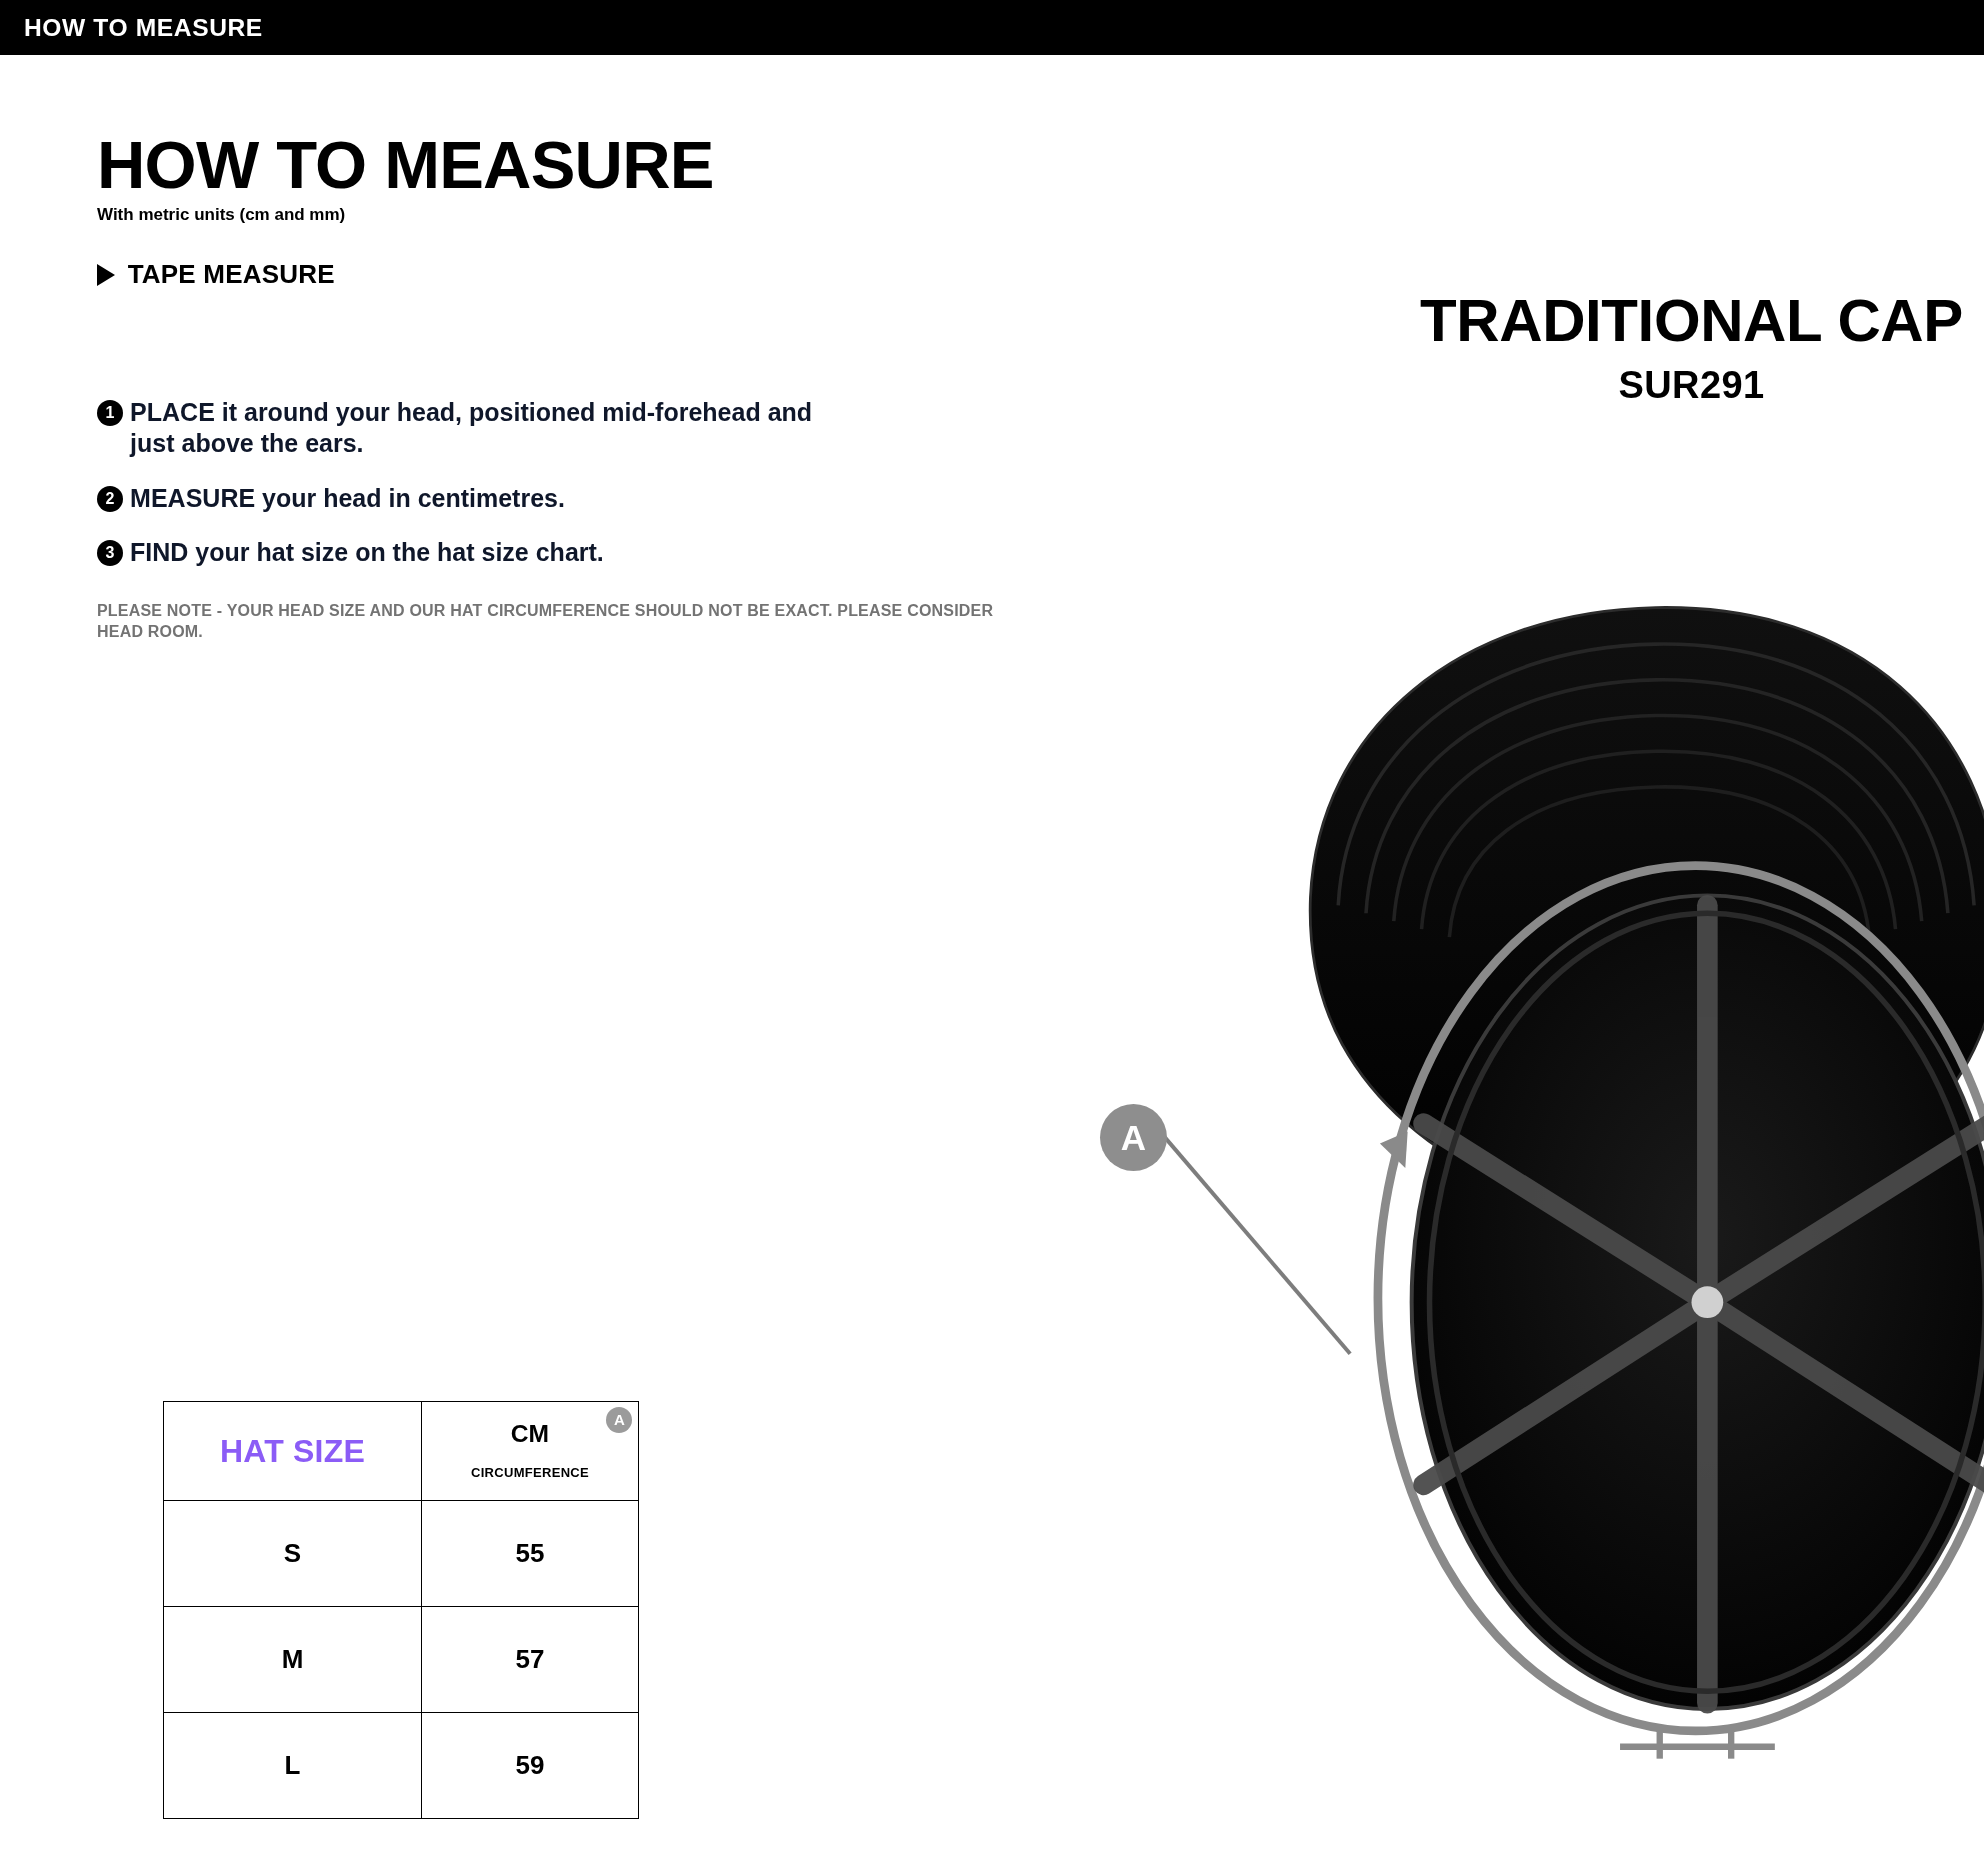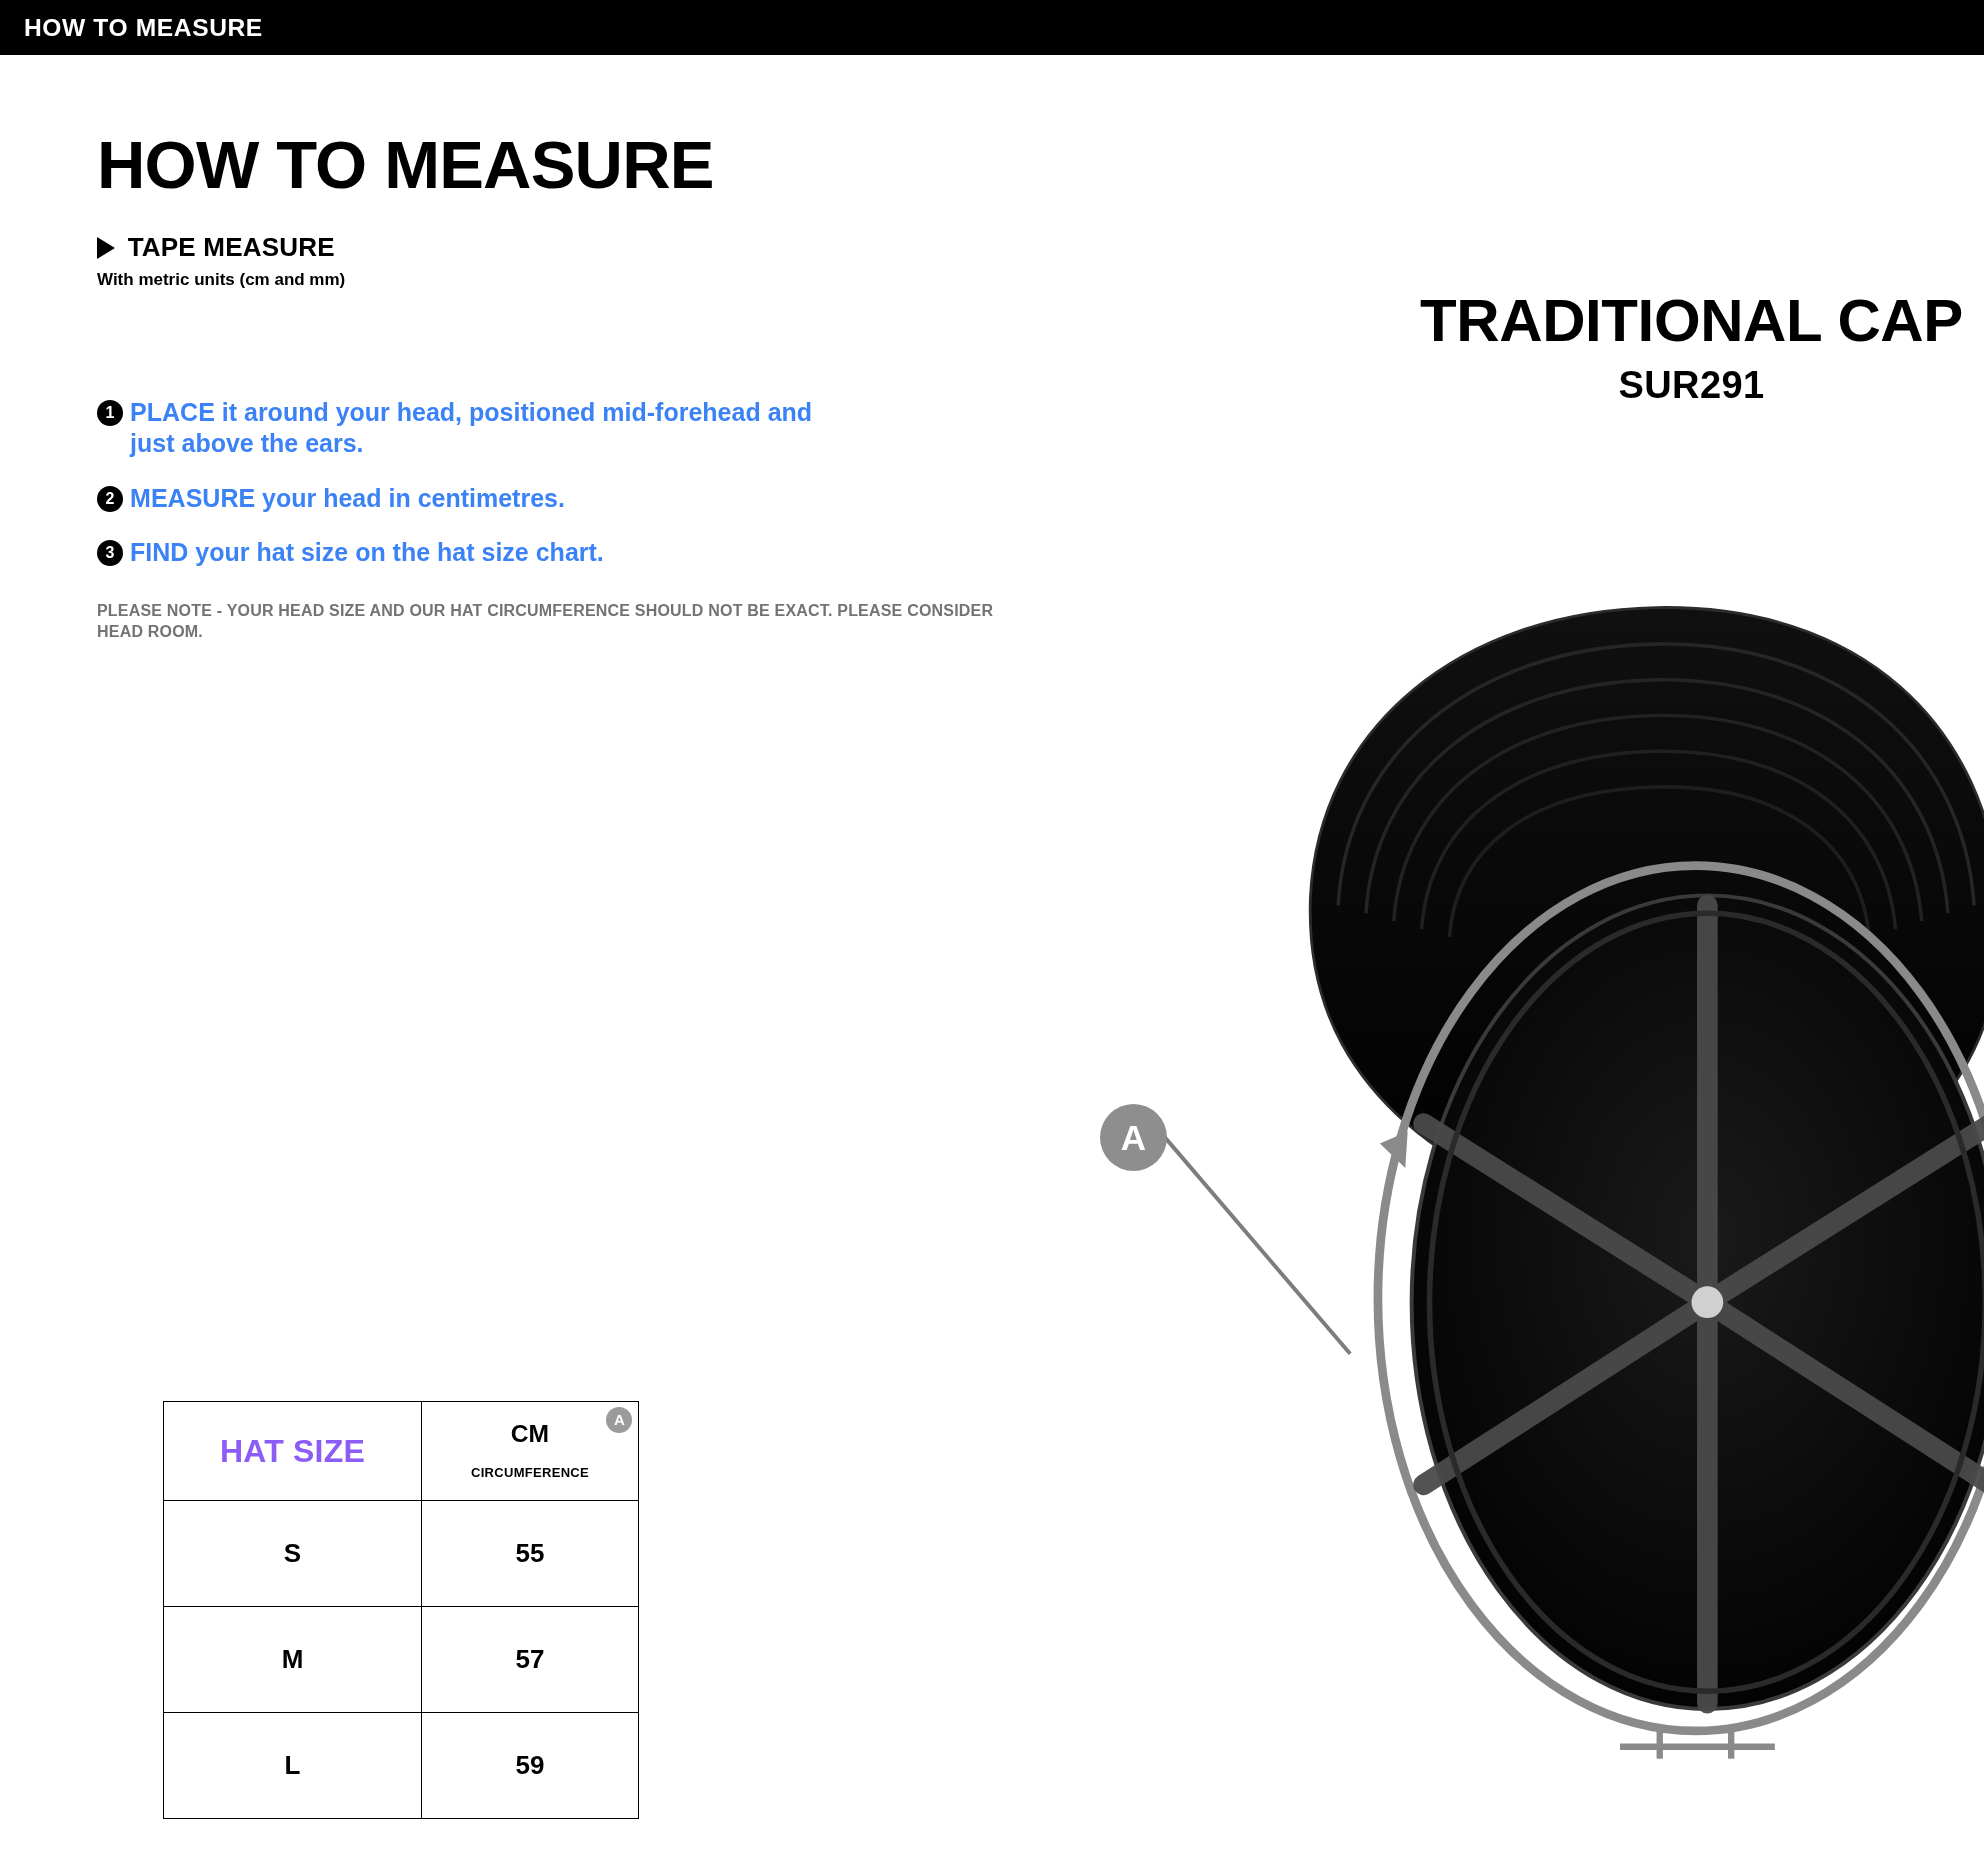--- a/index.html
+++ b/index.html
@@ -93,21 +93,21 @@
     display: flex;
     align-items: center;
     justify-content: center;
     margin-right: 7.1px;
     margin-top: 3.2px;
   }
   .step-text {
     font-size: 25px;
     font-weight: bold;
     line-height: 1.25;
-    color: #3b82f6;
+    color: #0f172a;
     max-width: 699px;
   }
 
   #note {
     margin-top: 32px;
     font-size: 16px;
     font-weight: bold;
     line-height: 1.33;
     color: #737373;
     letter-spacing: 0.2px;
@@ -198,25 +198,25 @@
 <body>
 
 <div id="topbar">
   <div id="topbar-title">HOW TO MEASURE</div>
 
 </div>
 
 <div id="left-col">
   <div id="main-title">HOW TO MEASURE</div>
 
+  <div id="tape-sub">With metric units (cm and mm)</div>
   <div id="tape-row">
     <div class="tri"></div>
     <div id="tape-label">TAPE MEASURE</div>
   </div>
-  <div id="tape-sub">With metric units (cm and mm)</div>
 
   <div id="steps">
     <div class="step">
       <div class="step-num">1</div>
       <div class="step-text">PLACE it around your head, positioned mid-forehead and just above the ears.</div>
     </div>
     <div class="step">
       <div class="step-num">2</div>
       <div class="step-text">MEASURE your head in centimetres.</div>
     </div>

